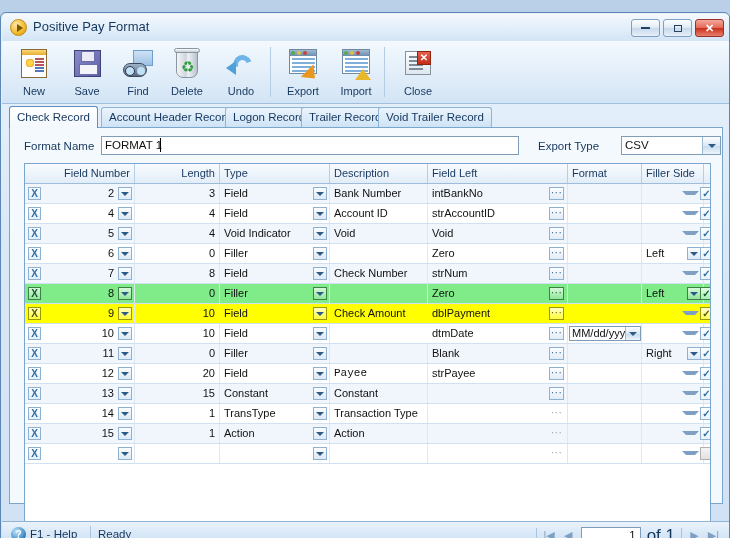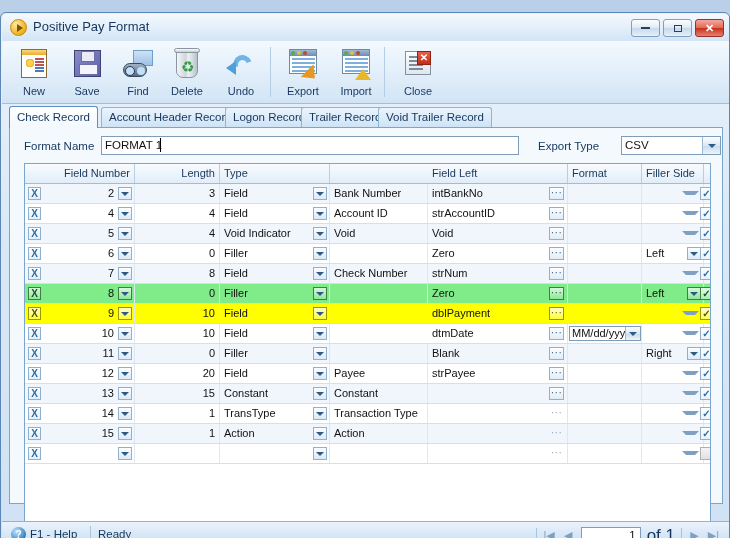--- a/index.html
+++ b/index.html
@@ -326,20 +326,21 @@
             <span class="chev"></span>
           </span>
       </div>
 
       <div class="grid">
         <div class="gwrap">
           <div class="ghead">
             <div class="hc r" style="left:0px;width:110px">Field Number</div>
             <div class="hc r" style="left:110px;width:85px">Length</div>
             <div class="hc" style="left:195px;width:110px">Type</div>
+            <div class="hc" style="left:305px;width:98px">Description</div>
             <div class="hc" style="left:403px;width:140px">Field Left</div>
             <div class="hc" style="left:543px;width:74px">Format</div>
             <div class="hc" style="left:617px;width:62px">Filler Side</div>
             <div class="hc" style="left:679px;width:8px"></div>
           </div>
           <div id="grid-body">
               <div class="row alt">
                 <div class="cell r" style="left: 0px; width: 110px;">
                   <div class="xbtn">X</div>
                   <span style="position: absolute; right: 20px; top: 0px; line-height: 18px;">2</span>
@@ -521,20 +522,21 @@
                     <span class="chev"></span>
                   </div>
                 </div>
                 <div class="cell r" style="left: 110px; width: 85px;">10</div>
                 <div class="cell" style="left: 195px; width: 110px;">
                   <span style="position: absolute; left: 4px; top: 0px; line-height: 18px;">Field</span>
                   <div class="mini-combo" style="right: 2px;">
                     <span class="chev"></span>
                   </div>
                 </div>
+                <div class="cell" style="left: 305px; width: 98px;">Check Amount</div>
                 <div class="cell" style="left: 403px; width: 140px;">
                   <span style="position: absolute; left: 4px; top: 0px; line-height: 18px;">dblPayment</span>
                   <div class="ellip" style="right: 3px;">···</div>
                 </div>
                 <div class="cell" style="left: 543px; width: 74px;"></div>
                 <div class="cell r" style="left: 617px; width: 62px;">
                   <span class="flatchev" style="right: 4px;"></span>
                 </div>
                 <div class="cell" style="left: 679px; width: 8px;;border-right:none;overflow:visible;">
                   <div class="chk" style="left: -4px;">✓</div>
@@ -610,21 +612,21 @@
                     <span class="chev"></span>
                   </div>
                 </div>
                 <div class="cell r" style="left: 110px; width: 85px;">20</div>
                 <div class="cell" style="left: 195px; width: 110px;">
                   <span style="position: absolute; left: 4px; top: 0px; line-height: 18px;">Field</span>
                   <div class="mini-combo" style="right: 2px;">
                     <span class="chev"></span>
                   </div>
                 </div>
-                <div class="cell" style="left: 305px; width: 98px;">Payee</div>
+                <div class="cell" style="left: 305px; width: 98px; font-family: Liberation Mono, monospace;">Payee</div>
                 <div class="cell" style="left: 403px; width: 140px;">
                   <span style="position: absolute; left: 4px; top: 0px; line-height: 18px;">strPayee</span>
                   <div class="ellip" style="right: 3px;">···</div>
                 </div>
                 <div class="cell" style="left: 543px; width: 74px;"></div>
                 <div class="cell r" style="left: 617px; width: 62px;">
                   <span class="flatchev" style="right: 4px;"></span>
                 </div>
                 <div class="cell" style="left: 679px; width: 8px;;border-right:none;overflow:visible;">
                   <div class="chk" style="left: -4px;">✓</div>

